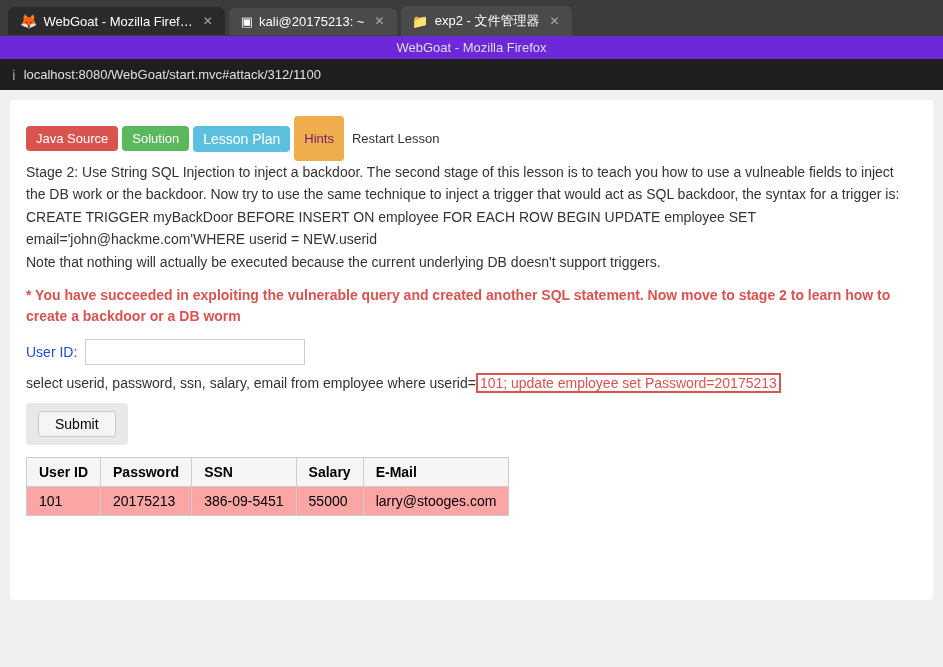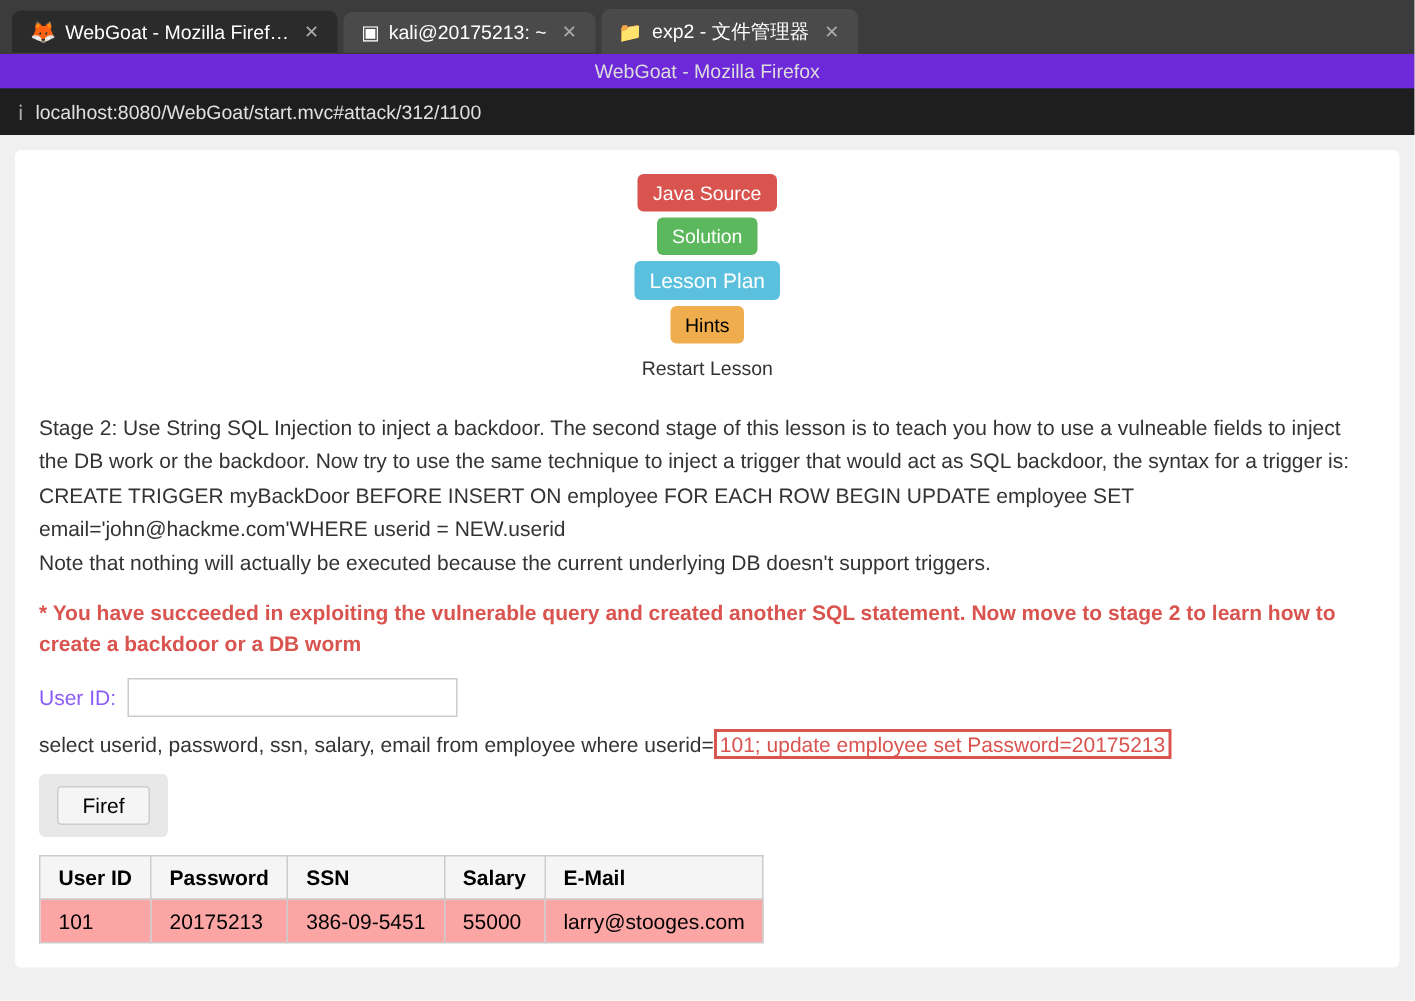--- a/index.html
+++ b/index.html
@@ -70,22 +70,20 @@
       padding: 16px;
       border-radius: 4px;
       min-height: 500px;
     }
 
     
     .toolbar {
       display: flex;
       gap: 4px;
       align-items: center;
-      margin-bottom: 16px;
-      flex-direction: column;
     }
     .btn-red {
       background: #d9534f;
       color: #fff;
       border: none;
       padding: 5px 10px;
       border-radius: 4px;
       font-size: 13px;
       cursor: pointer;
     }
@@ -103,23 +101,23 @@
       background: #5bc0de;
       color: #fff;
       border: none;
       padding: 5px 10px;
       border-radius: 4px;
       font-size: 14px;
       cursor: pointer;
     }
     .btn-yellow {
       background: #f0ad4e;
-      color: #000000;
-      border: none;
-      padding: 5px 10px;
+      color: #701a75;
+      border: none;
+      padding: 15px 10px;
       border-radius: 4px;
       font-size: 13px;
       cursor: pointer;
     }
     .btn-plain {
       background: none;
       border: none;
       color: #333;
       font-size: 13px;
       cursor: pointer;
@@ -142,21 +140,21 @@
     }
 
     
     .form-row {
       display: flex;
       align-items: center;
       gap: 8px;
       margin-bottom: 10px;
     }
     .form-label {
-      color: #8b5cf6;
+      color: #1d4ed8;
       font-size: 14px;
       text-align: center;
     }
     .form-input {
       border: 1px solid #ccc;
       padding: 4px 6px;
       font-size: 14px;
       width: 220px;
     }
 
@@ -271,21 +269,21 @@
     <input class="form-input" type="text" value="" style="">
   </div>
 
   
   <div class="sql-display">
     <span>select userid, password, ssn, salary, email from employee where userid=</span><span class="sql-highlight">101; update employee set Password=20175213</span>
   </div>
 
   
   <div class="submit-area">
-    <button class="btn-submit">Firef</button>
+    <button class="btn-submit">Submit</button>
   </div>
 
   
   <table class="data-table">
     <thead>
       <tr>
         <th>User ID</th>
         <th>Password</th>
         <th>SSN</th>
         <th>Salary</th>

